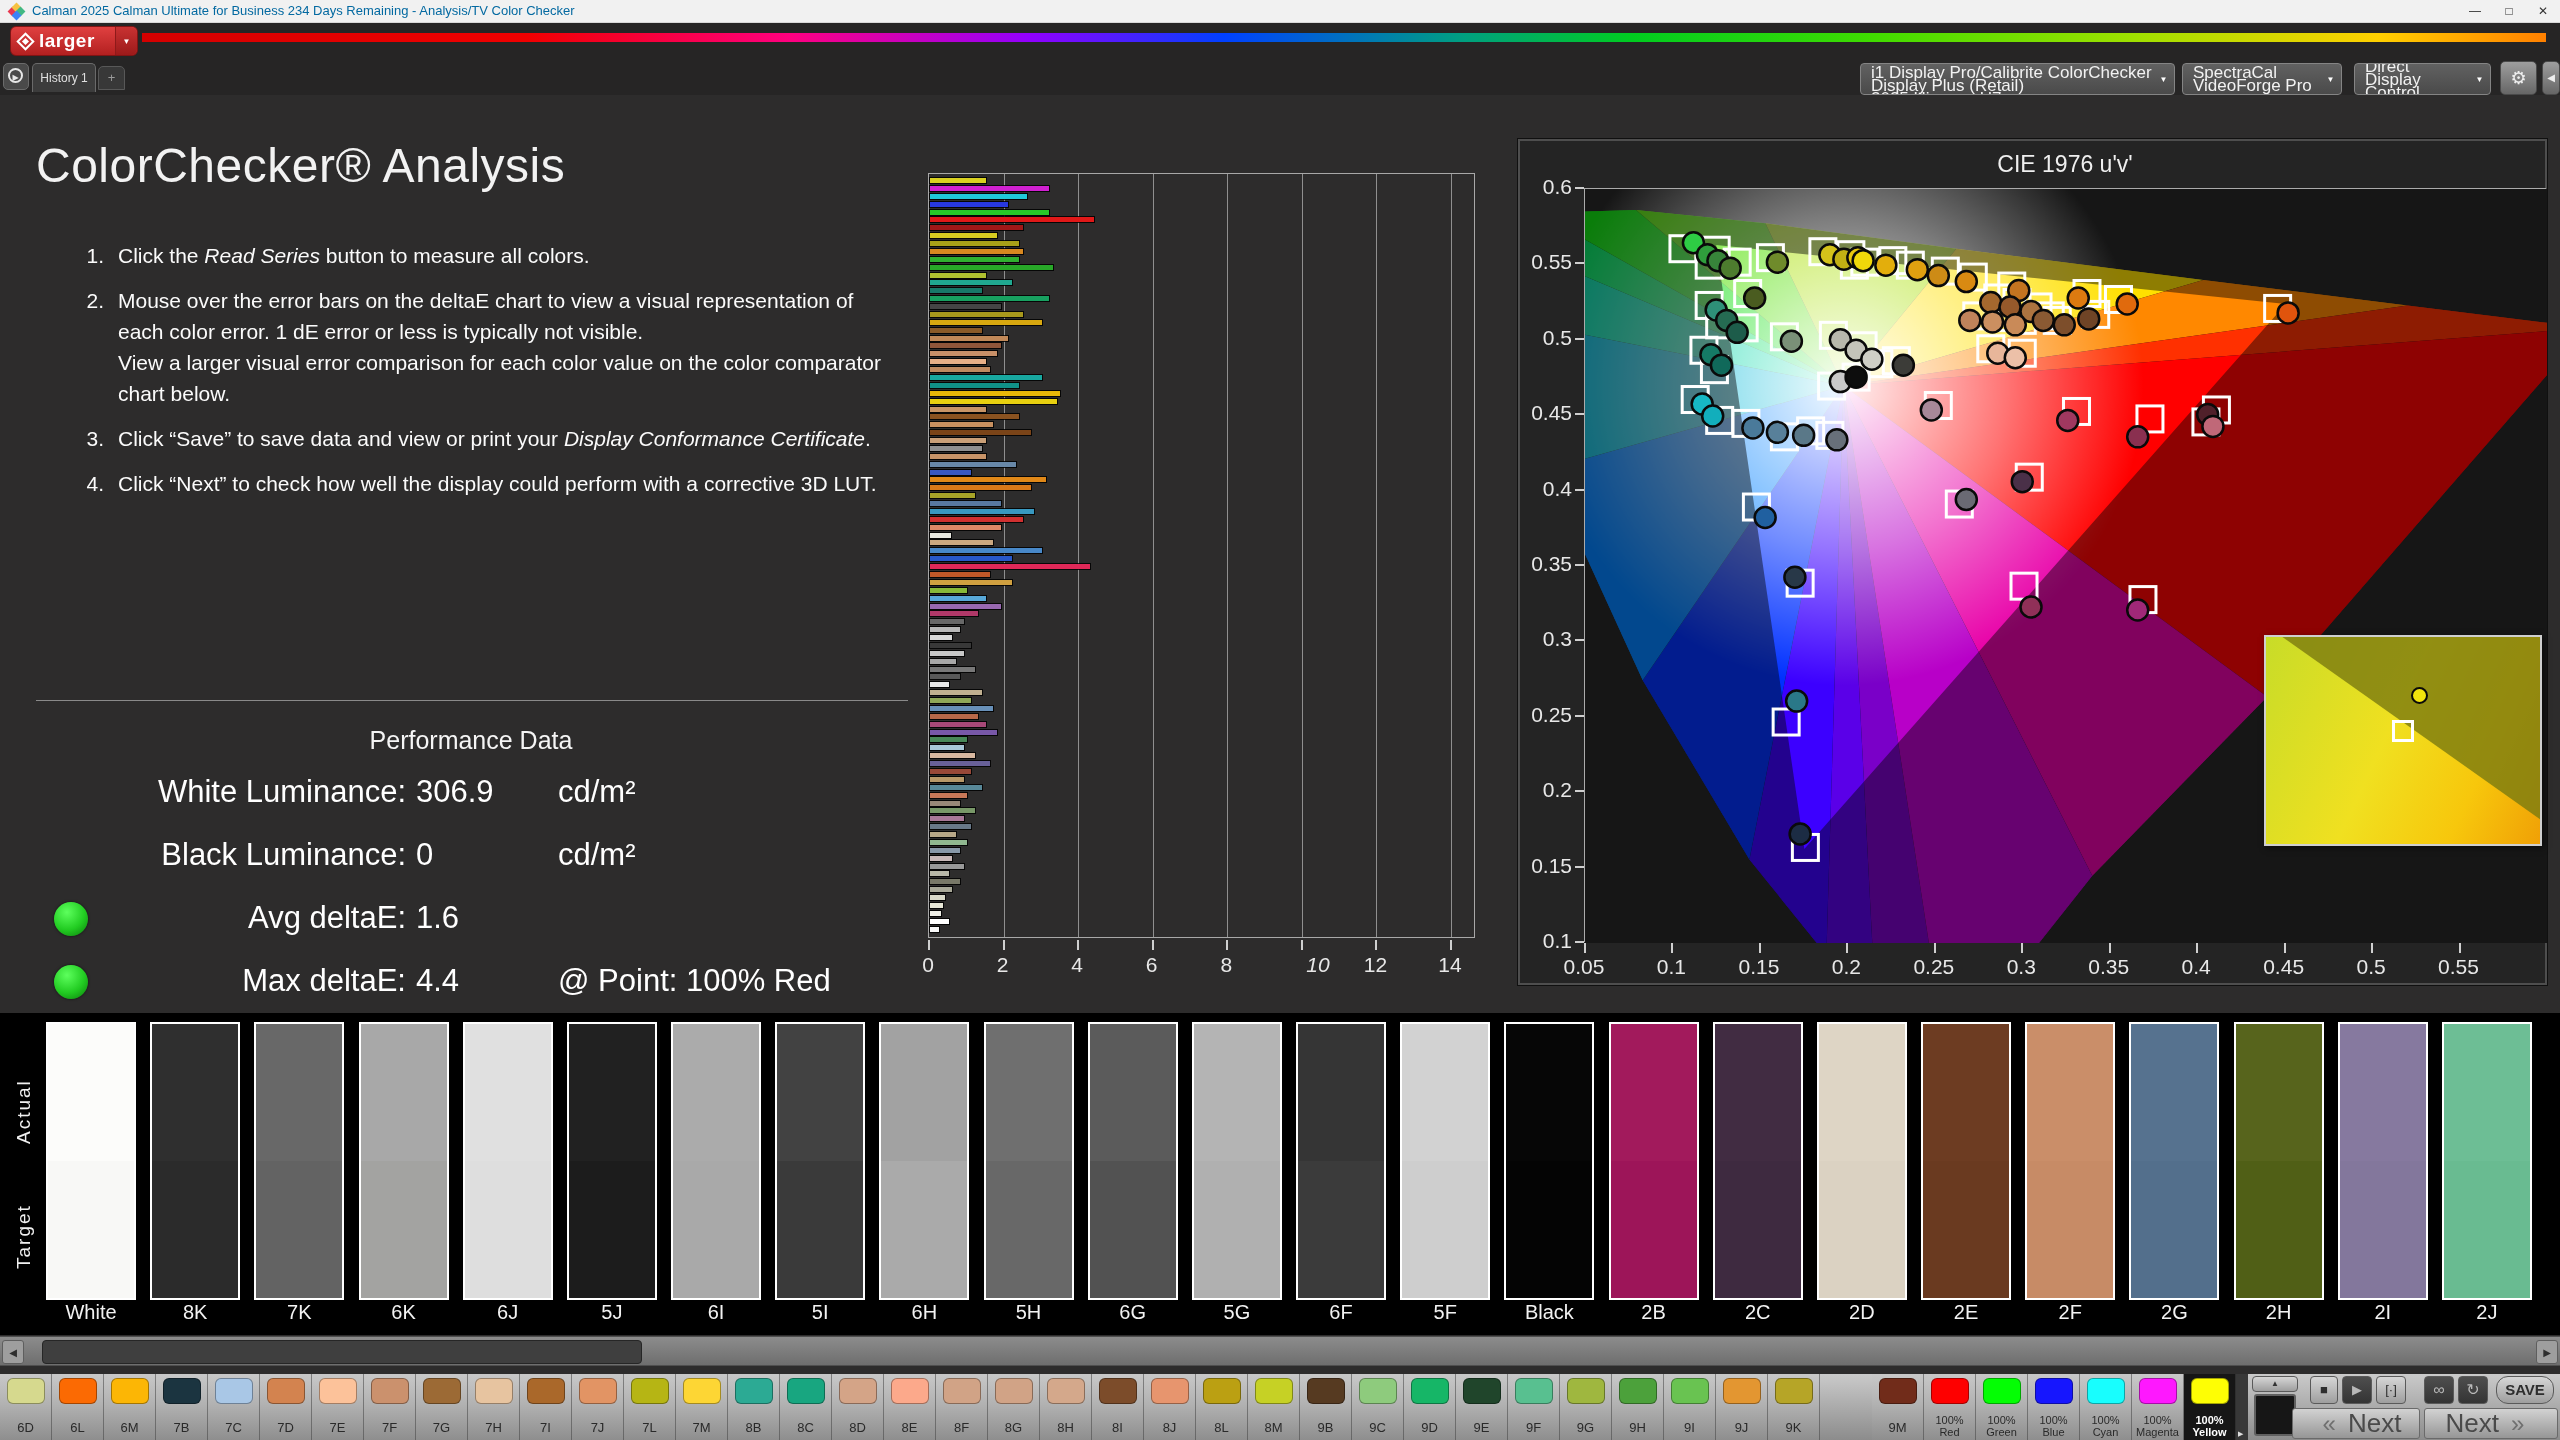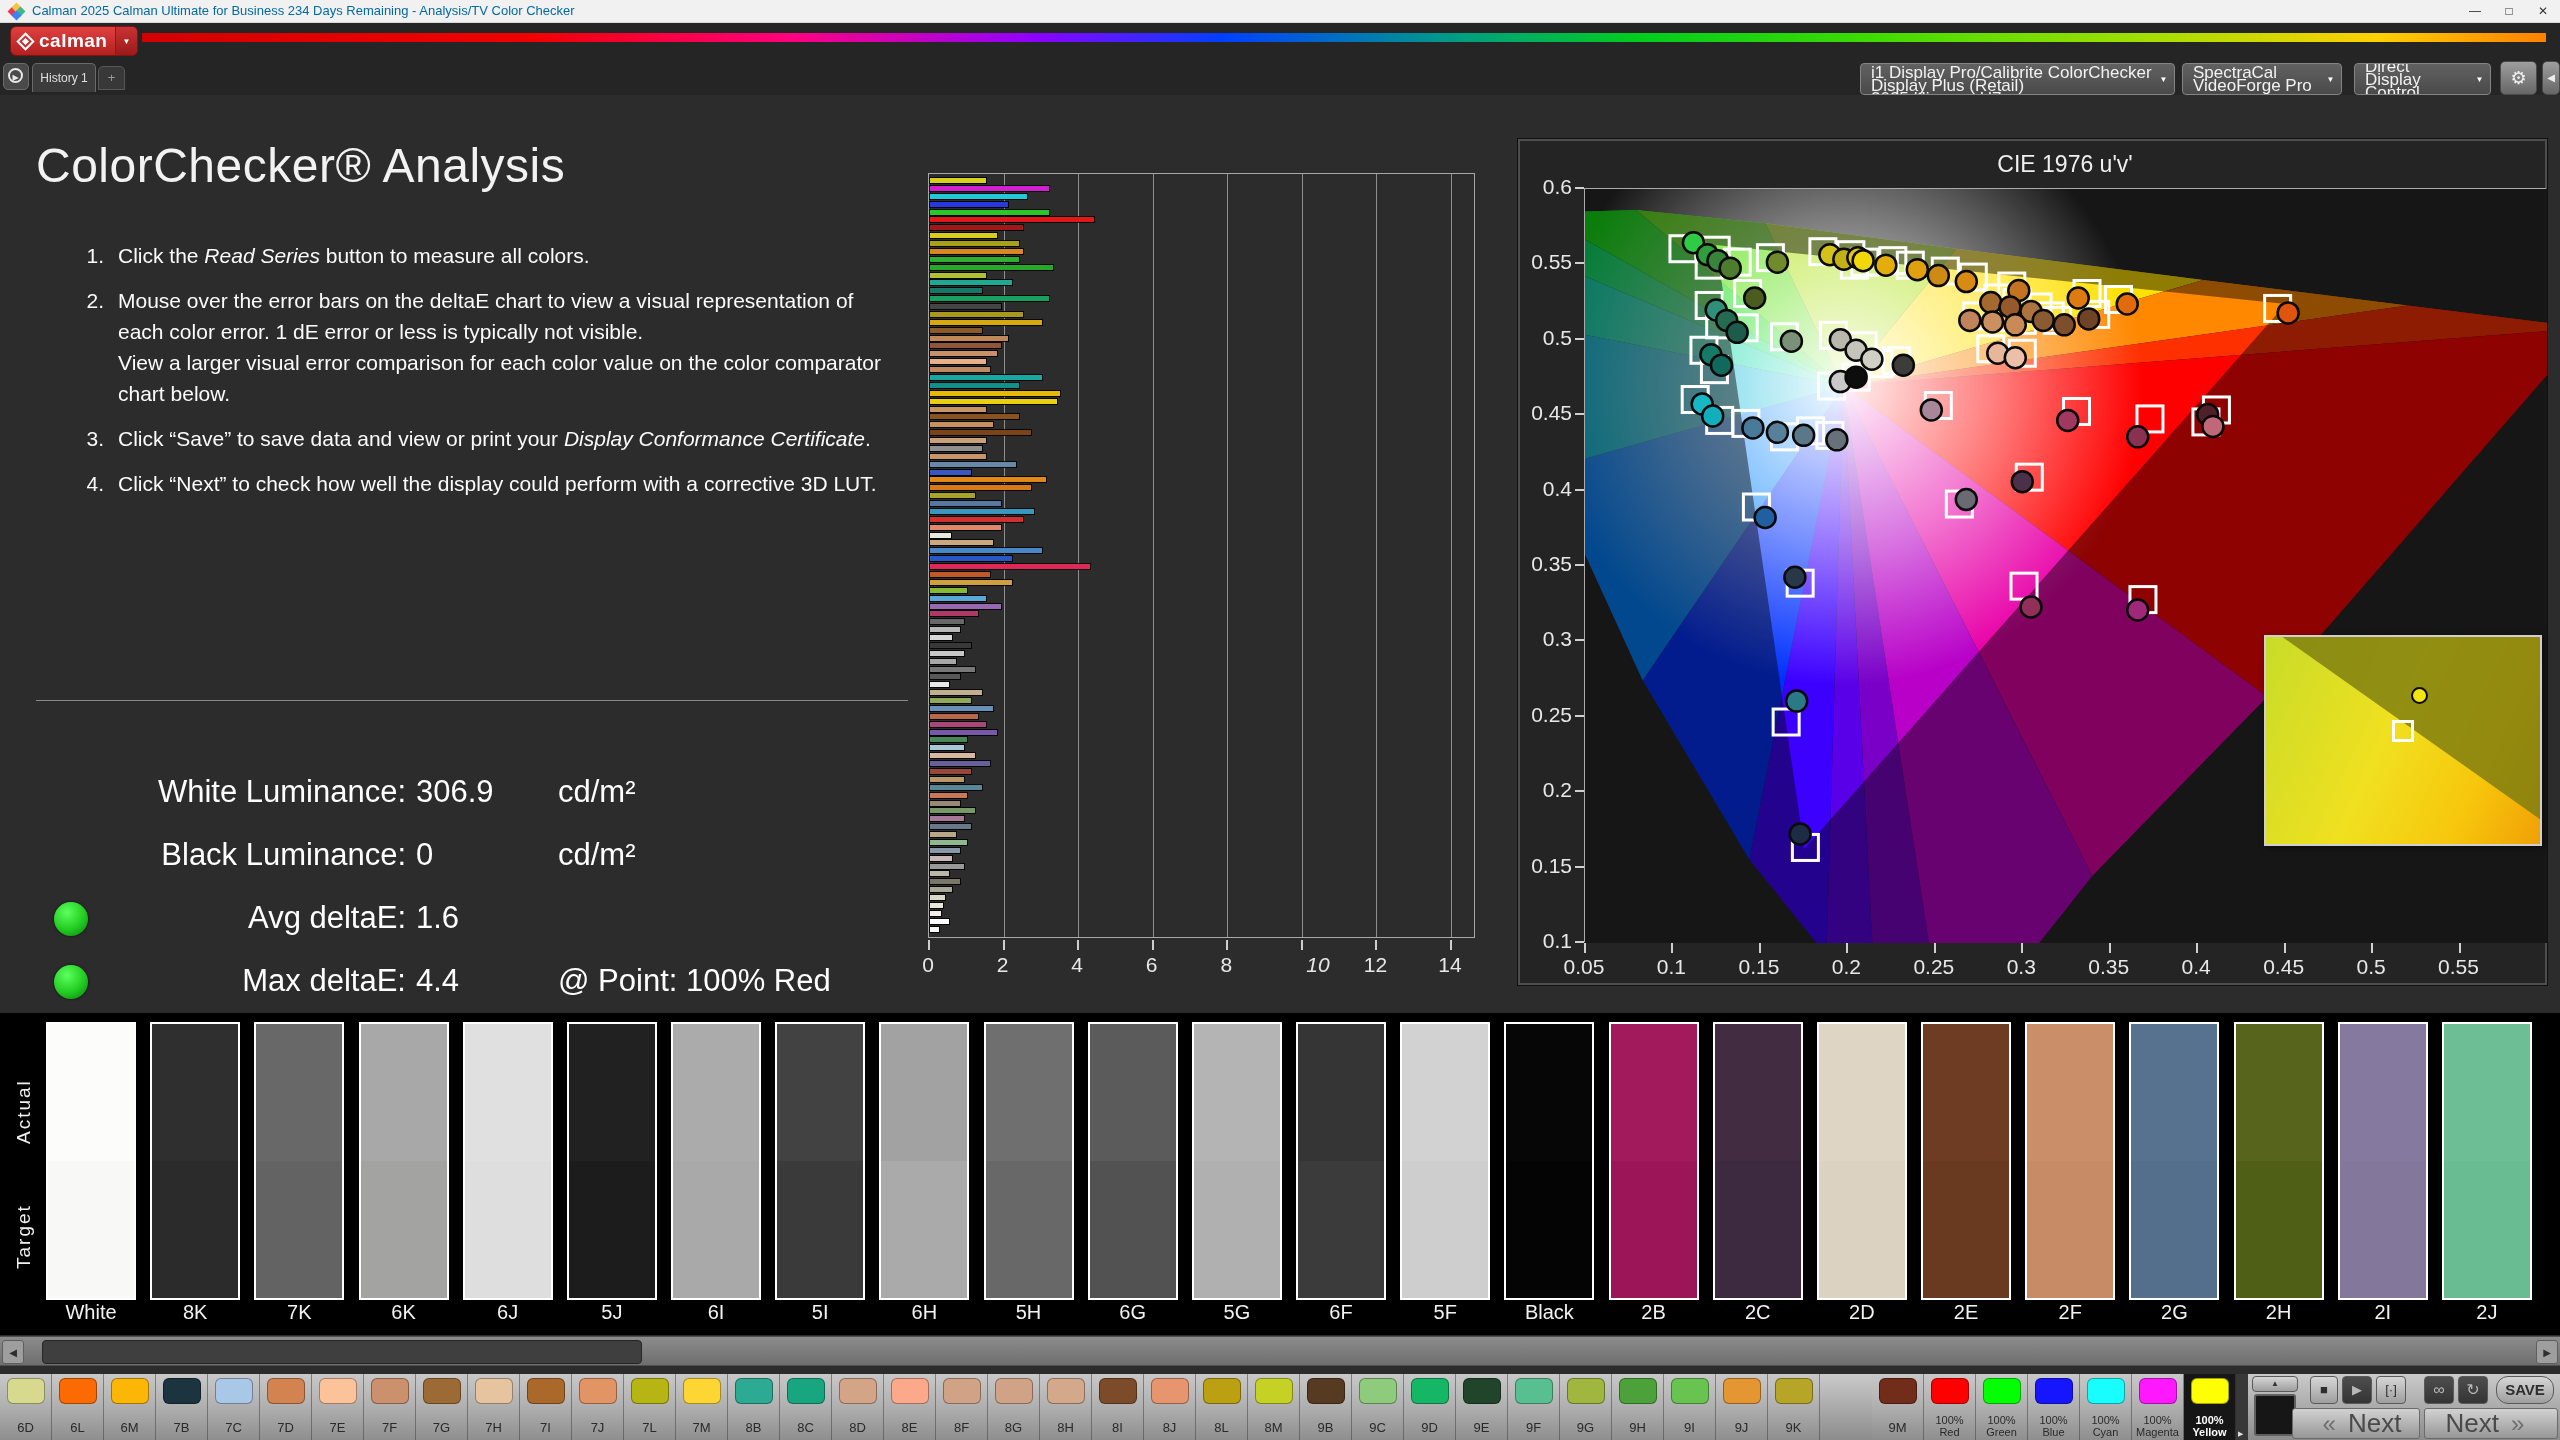--- a/index.html
+++ b/index.html
@@ -178,21 +178,21 @@
     </span>
     <span id="tb-title">Calman 2025 Calman Ultimate for Business 234 Days Remaining  - Analysis/TV Color Checker</span>
     <span class="winbtn" style="right:68px">—</span>
     <span class="winbtn" style="right:34px">□</span>
     <span class="winbtn" style="right:0">✕</span>
   </div>
 
   <div id="appbar">
     <div id="calman-btn">
       <span class="dia"></span>
-      <span class="brand">calman</span>
+      <span class="brand">larger</span>
       <span class="caretzone">▼</span>
     </div>
     <div id="rainbow"></div>
   </div>
 
   <div id="tabrow">
     <div id="snapshot-btn">
       <span class="circ">▶</span>
     </div>
     <div id="history-tab">History 1</div>
@@ -238,20 +238,21 @@
       <div class="step">
         <span class="n">3.</span>
         <span class="t"><span>Click “Save” to save data and view or print your </span><i>Display Conformance Certificate</i><span>.</span></span>
       </div>
       <div class="step">
         <span class="n">4.</span>
         <span class="t"><span>Click “Next” to check how well the display could perform with a corrective 3D LUT.</span></span>
       </div>
     </div>
   <div id="divider"></div>
+  <div id="perf-heading">Performance Data</div>
   <div id="perf-rows">
       <div class="prow">
         <span class="lab">White Luminance:</span>
         <span class="val">306.9</span>
         <span class="unit">cd/m²</span>
       </div>
       <div class="prow">
         <span class="lab">Black Luminance:</span>
         <span class="val">0</span>
         <span class="unit">cd/m²</span>

